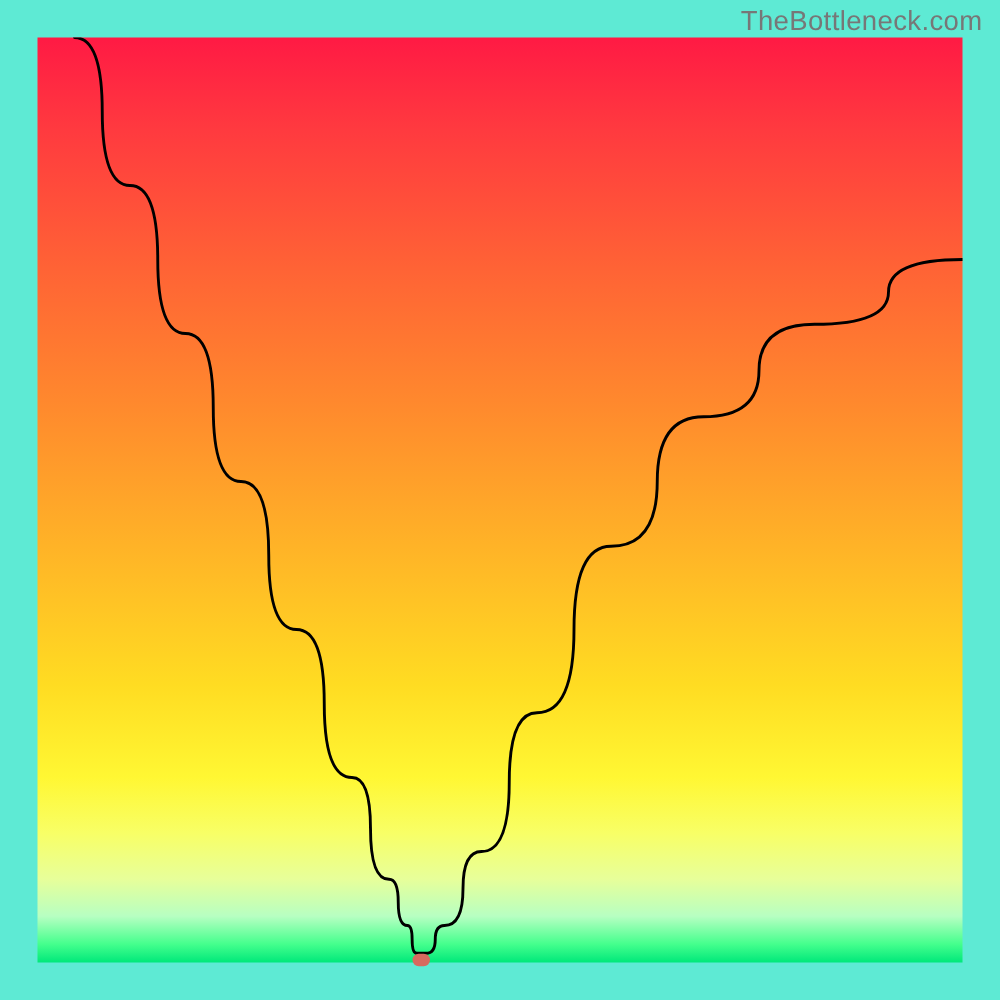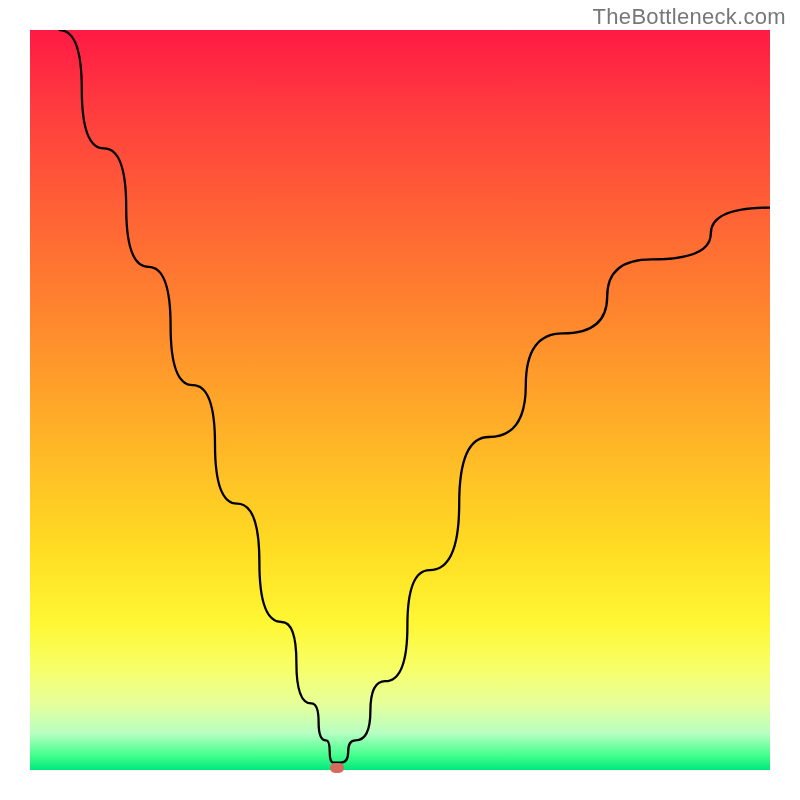--- a/index.html
+++ b/index.html
@@ -8,21 +8,21 @@
     width: 800px;
     height: 800px;
     background: #000000;
     font-family: Arial, Helvetica, sans-serif;
     overflow: hidden;
   }
   .frame {
     position: relative;
     width: 800px;
     height: 800px;
-    background: #ffffff;
+    background: #5eead4;
   }
   .watermark {
     position: absolute;
     top: 4px;
     right: 14px;
     color: #777777;
     font-size: 22px;
     font-weight: 500;
     letter-spacing: 0.3px;
   }

